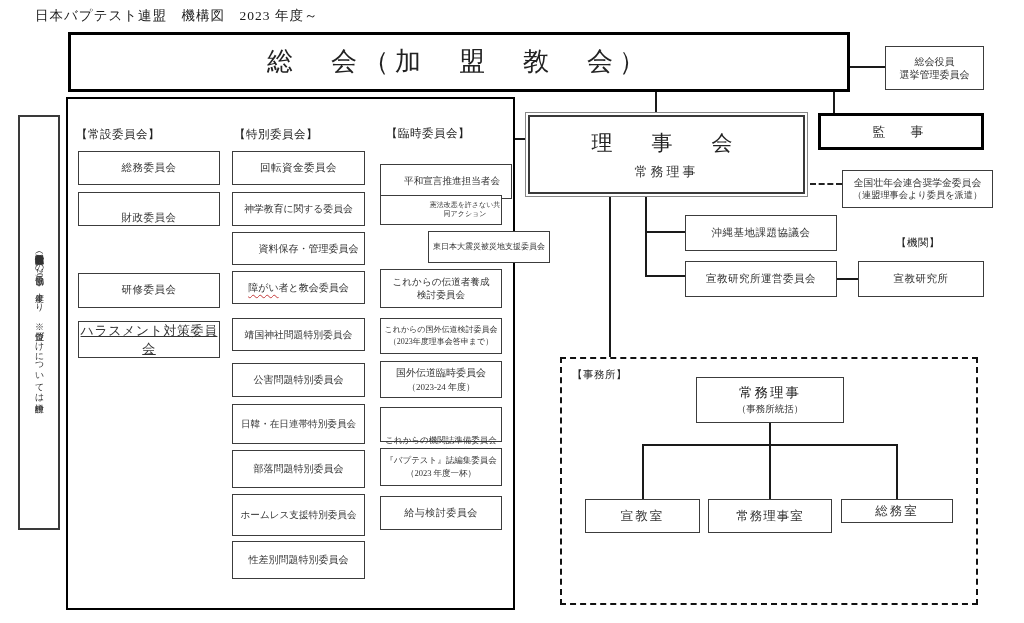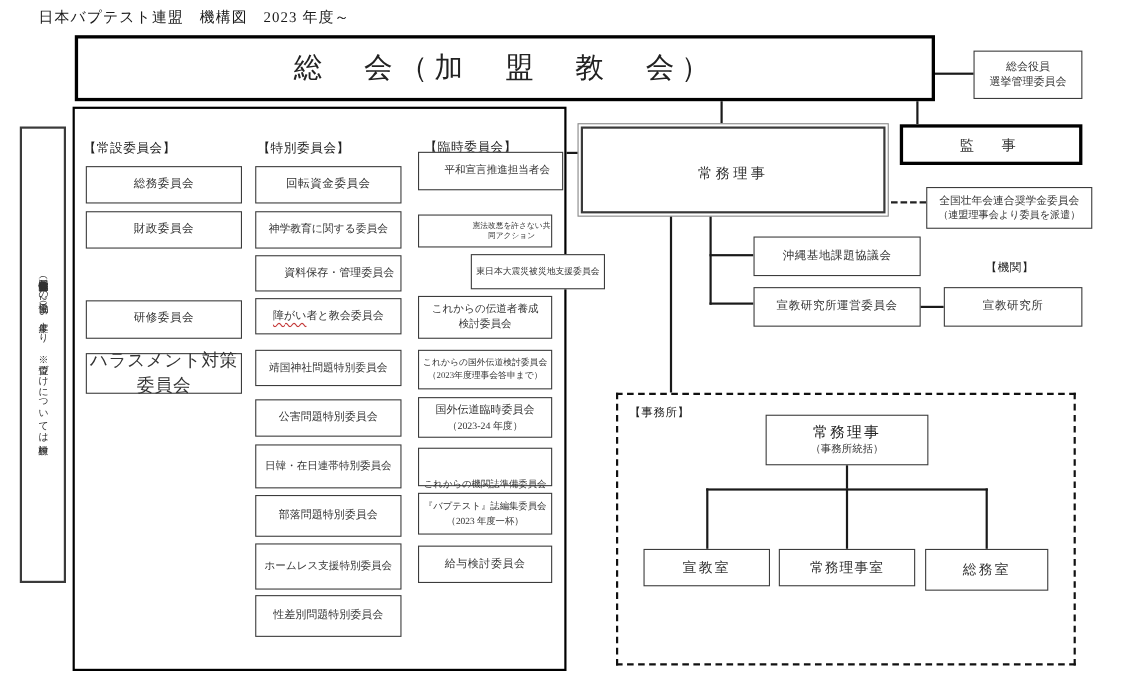--- a/index.html
+++ b/index.html
@@ -45,20 +45,21 @@
     <div style="font-size:10px;">総会役員</div>
     <div style="font-size:10px;">選挙管理委員会</div>
   </div>
 
   <div class="hline" style="left:850px;top:66px;width:35px;height:2px;"></div>
   <div class="vline" style="left:655px;top:92px;width:2px;height:21px;"></div>
   <div class="vline" style="left:833px;top:92px;width:2px;height:21px;"></div>
 
   <div class="box dbl" style="left:525px;top:112px;width:283px;height:85px;">
     <div class="dbl-inner">
+      <div style="font-size:21px;letter-spacing:9px;color:#222;">理　事　会</div>
       <div style="font-size:13px;letter-spacing:3px;margin-top:6px;">常務理事</div>
     </div>
   </div>
 
   <div class="box" style="left:818px;top:113px;width:166px;height:37px;border:3px solid #000;">
     <div style="font-size:13px;letter-spacing:6px;">監　事</div>
   </div>
 
   <div class="dashline" style="left:810px;top:183px;width:32px;"></div>
   <div class="box" style="left:842px;top:170px;width:151px;height:38px;">
@@ -91,28 +92,28 @@
   <div style="position:absolute;left:66px;top:97px;width:449px;height:513px;box-sizing:border-box;border:2px solid #000;background:#fff;"></div>
   <div class="hline" style="left:515px;top:138px;width:10px;height:2px;"></div>
 
   <div class="heading" style="left:76px;top:127px;">【常設委員会】</div>
   <div class="heading" style="left:234px;top:127px;">【特別委員会】</div>
   <div class="heading" style="left:386px;top:126px;">【臨時委員会】</div>
 
   <div class="box" style="left:78px;top:151px;width:142px;height:34px;">
     <div class="lbl">総務委員会</div>
   </div>
-  <div class="box" style="left:78px;top:192px;width:142px;height:34px;">
+  <div class="box" style="left:78px;top:192px;width:142px;height:34px;justify-content:flex-end;">
     <div class="lbl">財政委員会</div>
   </div>
   <div class="box" style="left:78px;top:273px;width:142px;height:35px;">
     <div class="lbl">研修委員会</div>
   </div>
   <div class="box" style="left:78px;top:321px;width:142px;height:37px;">
-    <div class="lbl" style="font-size:16px;">ハラスメント対策委員会</div>
+    <div class="lbl" style="font-size:13px;text-decoration:underline;">ハラスメント対策委員会</div>
   </div>
 
   <div class="box" style="left:232px;top:151px;width:133px;height:34px;">
     <div class="lbl">回転資金委員会</div>
   </div>
   <div class="box" style="left:232px;top:192px;width:133px;height:34px;">
     <div class="lbl" style="font-size:9.8px;letter-spacing:0;">神学教育に関する委員会</div>
   </div>
   <div class="box" style="left:232px;top:232px;width:133px;height:33px;padding-left:20px;">
     <div class="lbl" style="font-size:10px;letter-spacing:0;">資料保存・管理委員会</div>
@@ -134,21 +135,21 @@
   <div class="box" style="left:232px;top:450px;width:133px;height:38px;">
     <div class="lbl" style="font-size:10px;letter-spacing:0;">部落問題特別委員会</div>
   </div>
   <div class="box" style="left:232px;top:494px;width:133px;height:42px;">
     <div class="lbl" style="font-size:9.6px;letter-spacing:0;">ホームレス支援特別委員会</div>
   </div>
   <div class="box" style="left:232px;top:541px;width:133px;height:38px;">
     <div class="lbl" style="font-size:10px;letter-spacing:0;">性差別問題特別委員会</div>
   </div>
 
-  <div class="box" style="left:380px;top:138px;width:132px;height:35px;padding-left:12px;">
+  <div class="box" style="left:380px;top:164px;width:132px;height:35px;padding-left:12px;">
     <div class="lbl" style="font-size:9.6px;letter-spacing:0;">平和宣言推進担当者会</div>
   </div>
   <div class="box" style="left:380px;top:195px;width:122px;height:30px;padding-left:48px;">
     <div class="lbl" style="font-size:7px;letter-spacing:0;">憲法改悪を許さない共同アクション</div>
   </div>
   <div class="box" style="left:380px;top:231px;width:122px;height:32px;margin-left:48px;">
     <div class="lbl" style="font-size:8px;letter-spacing:0;">東日本大震災被災地支援委員会</div>
   </div>
   <div class="box" style="left:380px;top:269px;width:122px;height:39px;">
     <div class="lbl" style="font-size:9.6px;letter-spacing:0;">これからの伝道者養成</div>
@@ -187,17 +188,17 @@
   <div class="vline" style="left:642px;top:444px;width:1.6px;height:55px;"></div>
   <div class="vline" style="left:769px;top:444px;width:1.6px;height:55px;"></div>
   <div class="vline" style="left:896px;top:444px;width:1.6px;height:55px;"></div>
 
   <div class="box" style="left:585px;top:499px;width:115px;height:34px;">
     <div style="font-size:12.5px;letter-spacing:2px;">宣教室</div>
   </div>
   <div class="box" style="left:708px;top:499px;width:124px;height:34px;">
     <div style="font-size:12.5px;letter-spacing:1px;">常務理事室</div>
   </div>
-  <div class="box" style="left:841px;top:499px;width:112px;height:38px;">
+  <div class="box" style="left:841px;top:499px;width:112px;height:24px;">
     <div style="font-size:12.5px;letter-spacing:2px;">総務室</div>
   </div>
 
 </div>
 
 </body></html>

